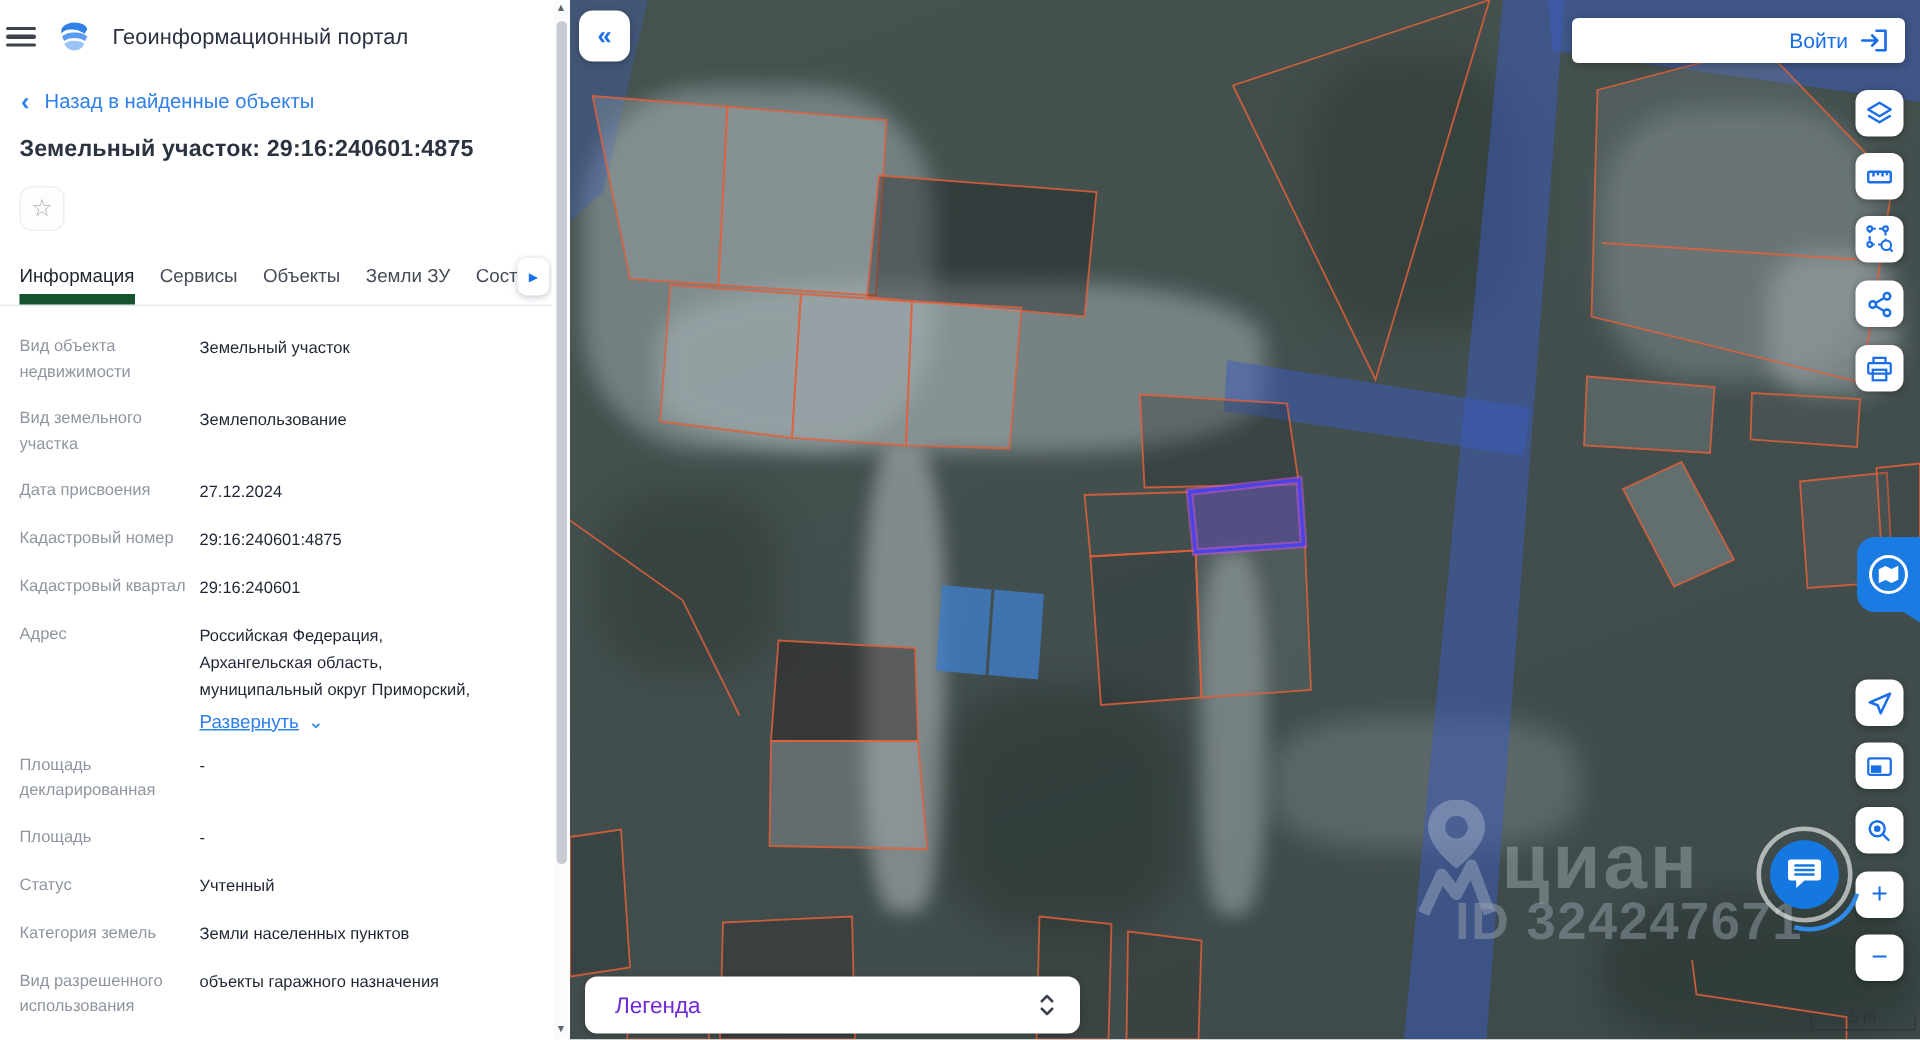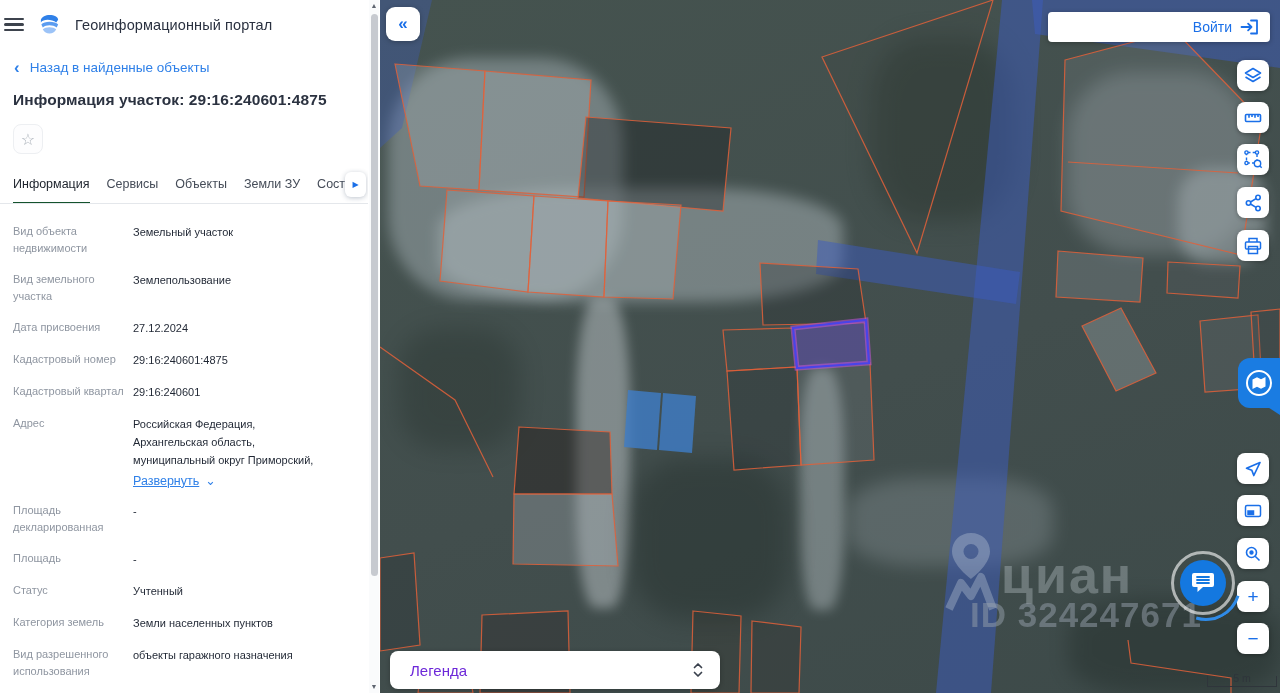--- a/index.html
+++ b/index.html
@@ -17,21 +17,21 @@
 
   .back-link { display:flex; align-items:center; gap:10px; margin:24px 16px 0 14px; color:#2f80e8; font-size:13.5px; cursor:pointer; }
   .back-link .chev { font-size:17px; line-height:13px; font-weight:700; }
 
   .page-title { margin:16px 16px 0 13px; font-size:15.5px; font-weight:700; color:#2b3240; letter-spacing:.1px; }
 
   .fav-btn { margin:15px 0 0 13px; width:30px; height:30px; border:1px solid #edeff2; background:#fdfdfe; border-radius:8px; display:flex; align-items:center; justify-content:center; color:#a9b0b8; font-size:16px; cursor:pointer; }
 
   .tabs { position:relative; margin-top:13px; padding:0 0 0 13px; height:37px; border-bottom:1px solid #e4e7eb; display:flex; gap:17px; white-space:nowrap; overflow:hidden; width:368px; }
   .tab { font-size:12.5px; color:#454c58; padding-top:10px; height:37px; cursor:pointer; flex:0 0 auto; }
-  .tab.active { color:#20262f; border-bottom:2px solid #14532d; }
+  .tab.active { color:#20262f; border-bottom:8px solid #14532d; }
   .tabs-next { position:absolute; left:345px; top:5px; width:21px; height:25px; background:#fff; border-radius:6px; box-shadow:0 1px 5px rgba(40,60,90,.3); display:flex; align-items:center; justify-content:center; color:#1a6fe8; font-size:8px; cursor:pointer; }
 
   .fields { padding:12px 0 0 0; }
   .frow { display:flex; align-items:flex-start; padding:7px 10px 7px 13px; }
   .flabel { flex:0 0 112px; margin-right:8px; font-size:11px; line-height:17px; color:#8f96a1; }
   .fvalue { font-size:11px; line-height:18px; color:#1f2633; white-space:pre-line; }
   .expand-link { margin-top:4px; display:flex; align-items:center; gap:6px; color:#2f80e8; font-size:12.5px; cursor:pointer; }
   .expand-link .txt { text-decoration:underline; }
 
   .sb-scroll { position:absolute; right:1px; top:0; width:10px; height:693px; background:#fafbfc; }
@@ -90,21 +90,21 @@
         <path d="M5 17c1.5-1.5 4-2.2 7-2.2s5.5.7 7 2.2c-1.5 3-4 4.5-7 4.5S6.5 20 5 17z" fill="#9cc3f7"></path>
       </svg>
       <div class="app-title">Геоинформационный портал</div>
     </div>
 
     <div class="back-link">
       <span class="chev">‹</span>
       <span>Назад в найденные объекты</span>
     </div>
 
-    <div class="page-title">Информация участок: 29:16:240601:4875</div>
+    <div class="page-title">Земельный участок: 29:16:240601:4875</div>
 
     <div class="fav-btn">
       <span>☆</span>
     </div>
 
     <div class="tabs">
       <div class="tab active">Информация</div>
       <div class="tab">Сервисы</div>
       <div class="tab">Объекты</div>
       <div class="tab">Земли ЗУ</div>

